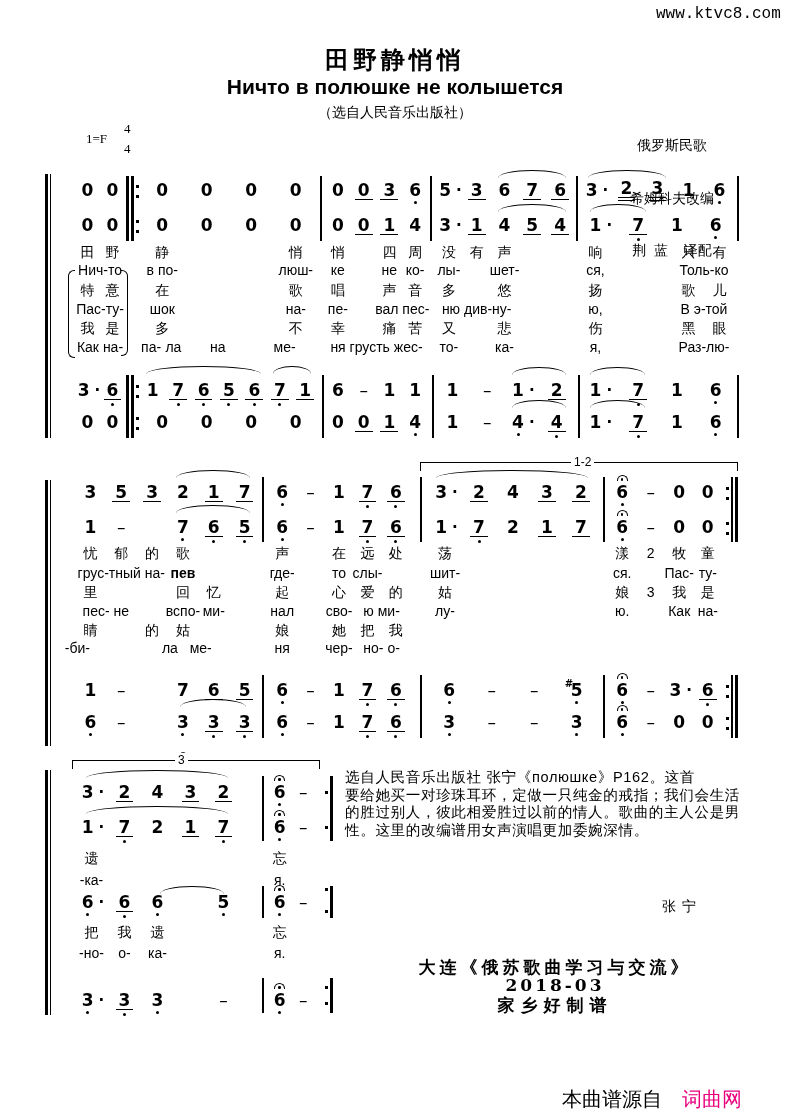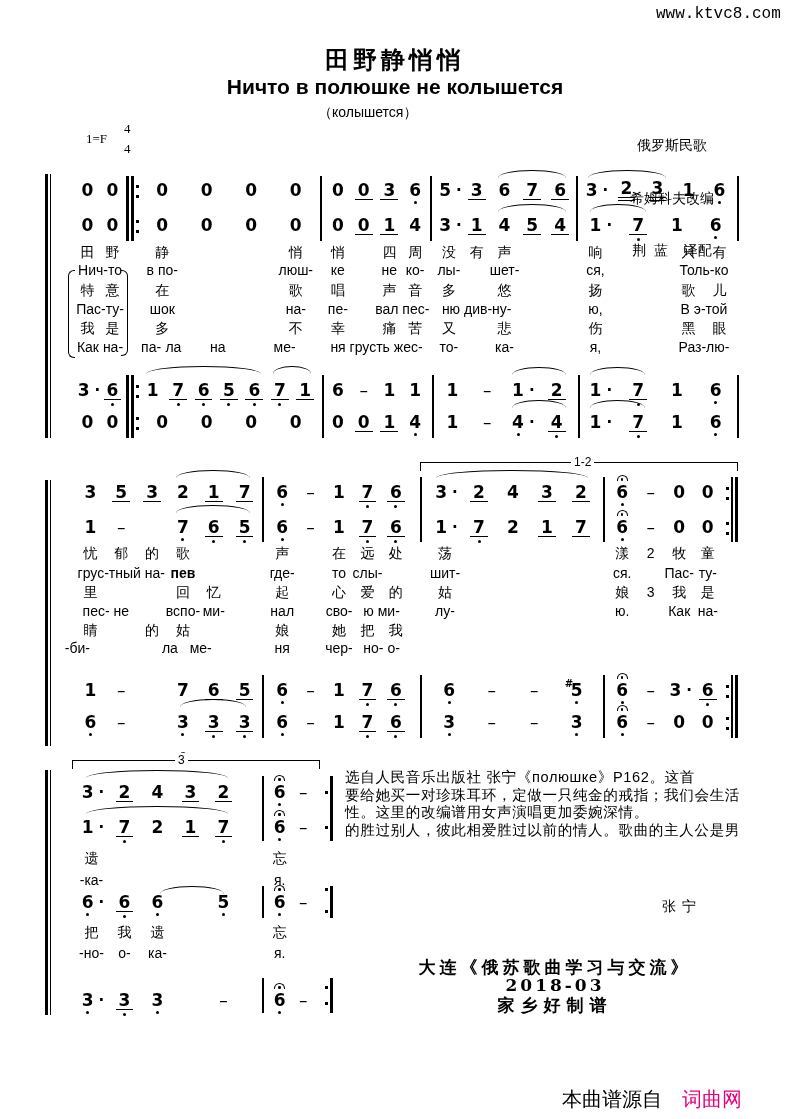--- a/index.html
+++ b/index.html
@@ -49,21 +49,21 @@
 </style>
 </head>
 <body>
 
 <div class="abs watermark">
   <span>www.ktvc8.com</span>
   <span>词曲网</span>
 </div>
 <div class="abs title-zh">田野静悄悄</div>
 <div class="abs title-ru">Ничто в полюшке не колышется</div>
-<div class="abs subtitle">（колышется）</div>
+<div class="abs subtitle">（选自人民音乐出版社）</div>
 <div class="abs credits">
   <div>俄罗斯民歌</div>
   <div>希姆科夫改编</div>
   <div>荆  蓝    译配</div>
 </div>
 <div class="abs key">1=F</div>
 <div class="abs ts" style="top:121px">4</div>
 <div class="abs ts" style="top:141px">4</div>
 
 <div>
@@ -1531,22 +1531,22 @@
         <span class="slot" style="flex: 1 1 0%;">
           <span class="tok dash">–</span>
         </span>
       </div>
     </div>
 </div>
 
 <div class="abs note-block">
   <div>选自人民音乐出版社 张宁《полюшке》P162。这首</div>
   <div>要给她买一对珍珠耳环，定做一只纯金的戒指；我们会生活</div>
+  <div>的胜过别人，彼此相爱胜过以前的情人。歌曲的主人公是男</div>
   <div>性。这里的改编谱用女声演唱更加委婉深情。</div>
-  <div>的胜过别人，彼此相爱胜过以前的情人。歌曲的主人公是男</div>
 </div>
 <div class="abs author">张宁</div>
 
 <div class="abs src" style="top:956px">大连《俄苏歌曲学习与交流》</div>
 <div class="abs src" style="top:975px;letter-spacing:3px">2018-03</div>
 <div class="abs src" style="top:994px;letter-spacing:6px">家乡好制谱</div>
 
 <div class="abs footer">
   <span>本曲谱源自</span><span class="brand" style="color: rgb(232, 0, 125);">词曲网</span>
 </div>

